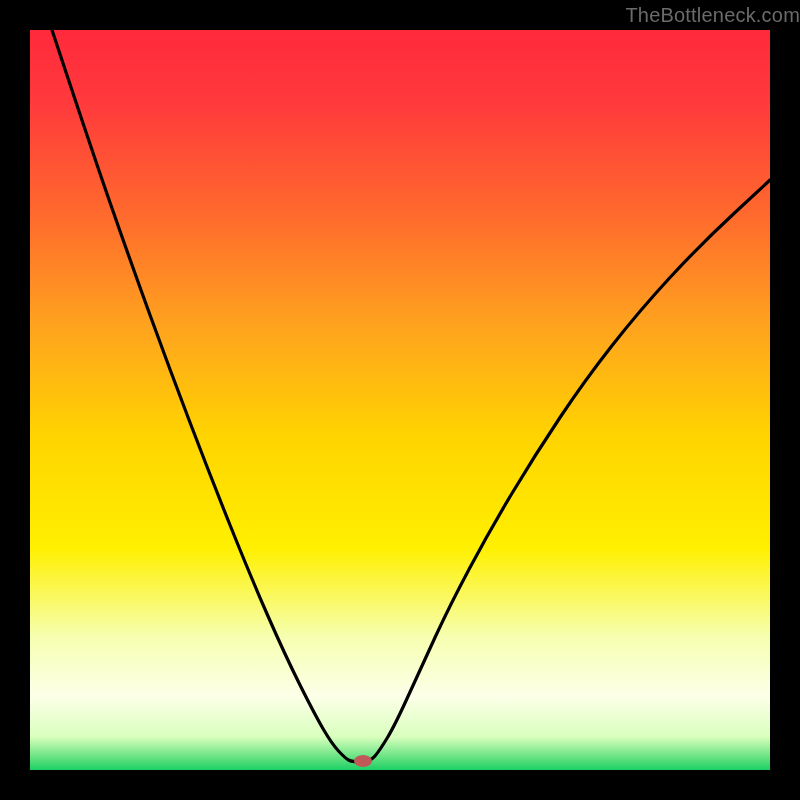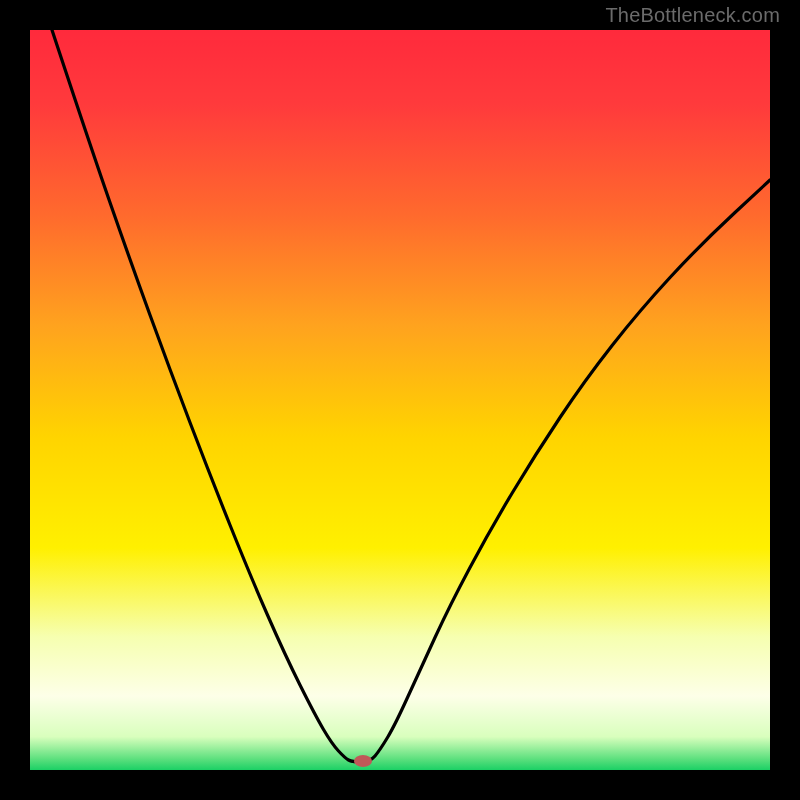--- a/index.html
+++ b/index.html
@@ -23,21 +23,21 @@
     position: absolute;
     left: 30px;
     top: 30px;
     width: 740px;
     height: 740px;
     overflow: hidden;
   }
   .watermark {
     position: absolute;
     top: 4px;
-    right: 20px;
+    right: 0;
     color: #6b6b6b;
     font-size: 20px;
     font-weight: 500;
     letter-spacing: 0.2px;
     user-select: none;
   }
   svg {
     display: block;
   }
 </style>

